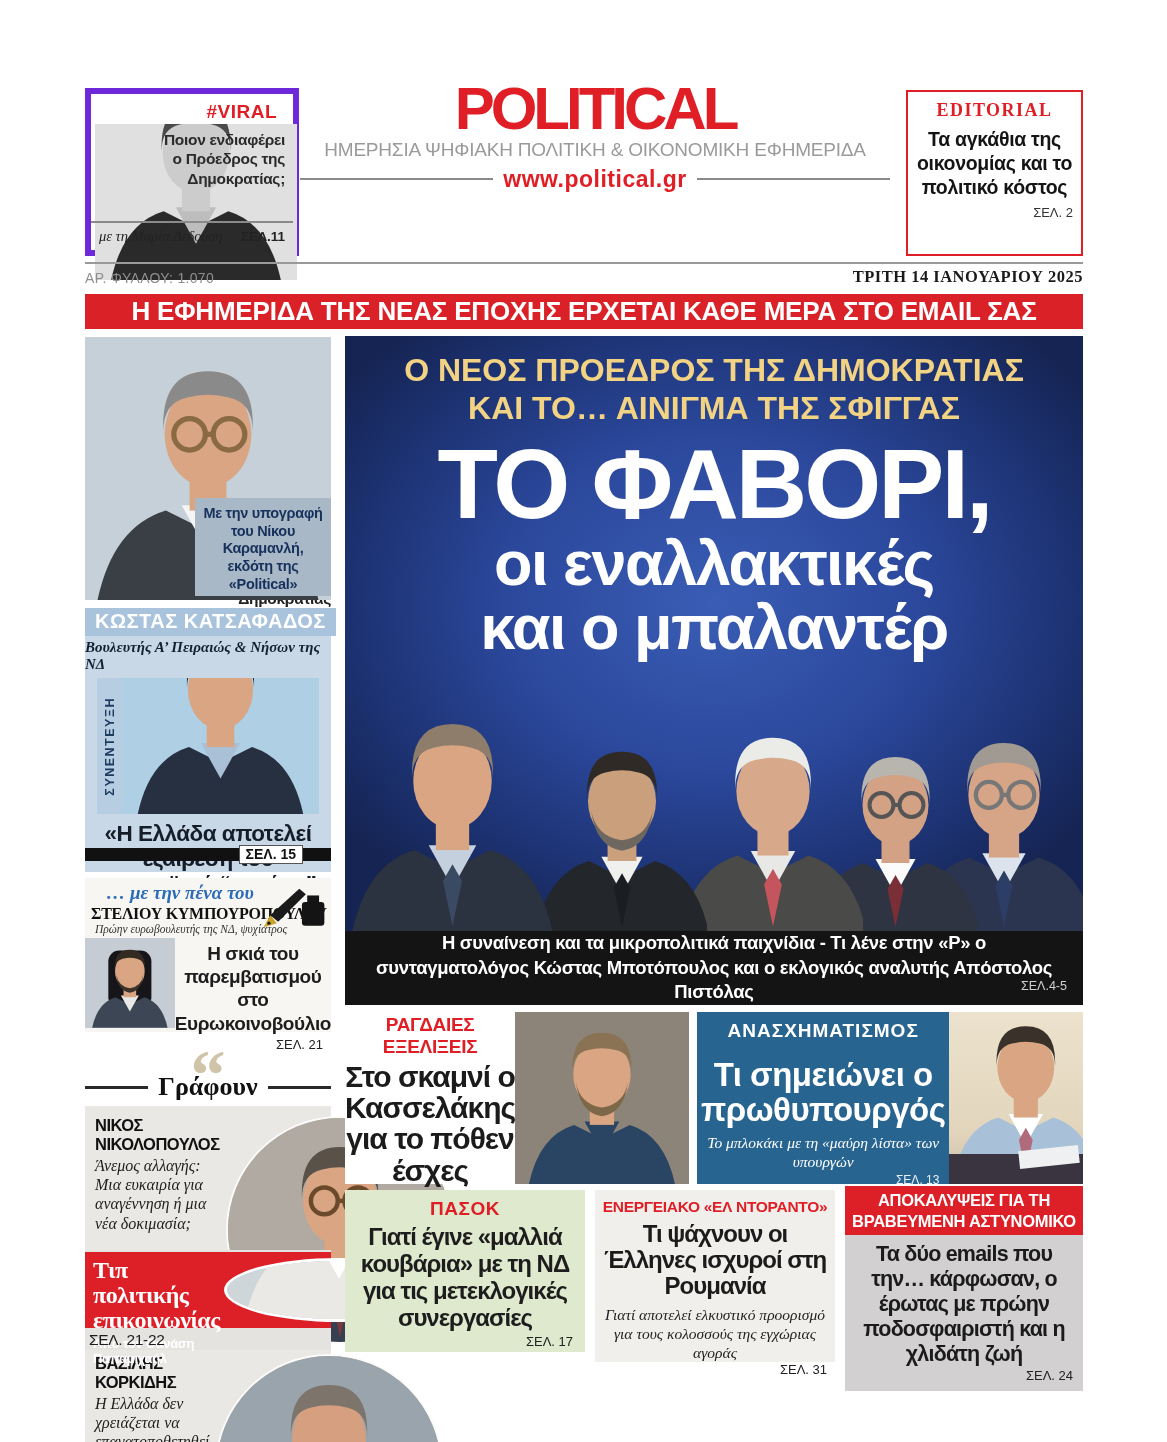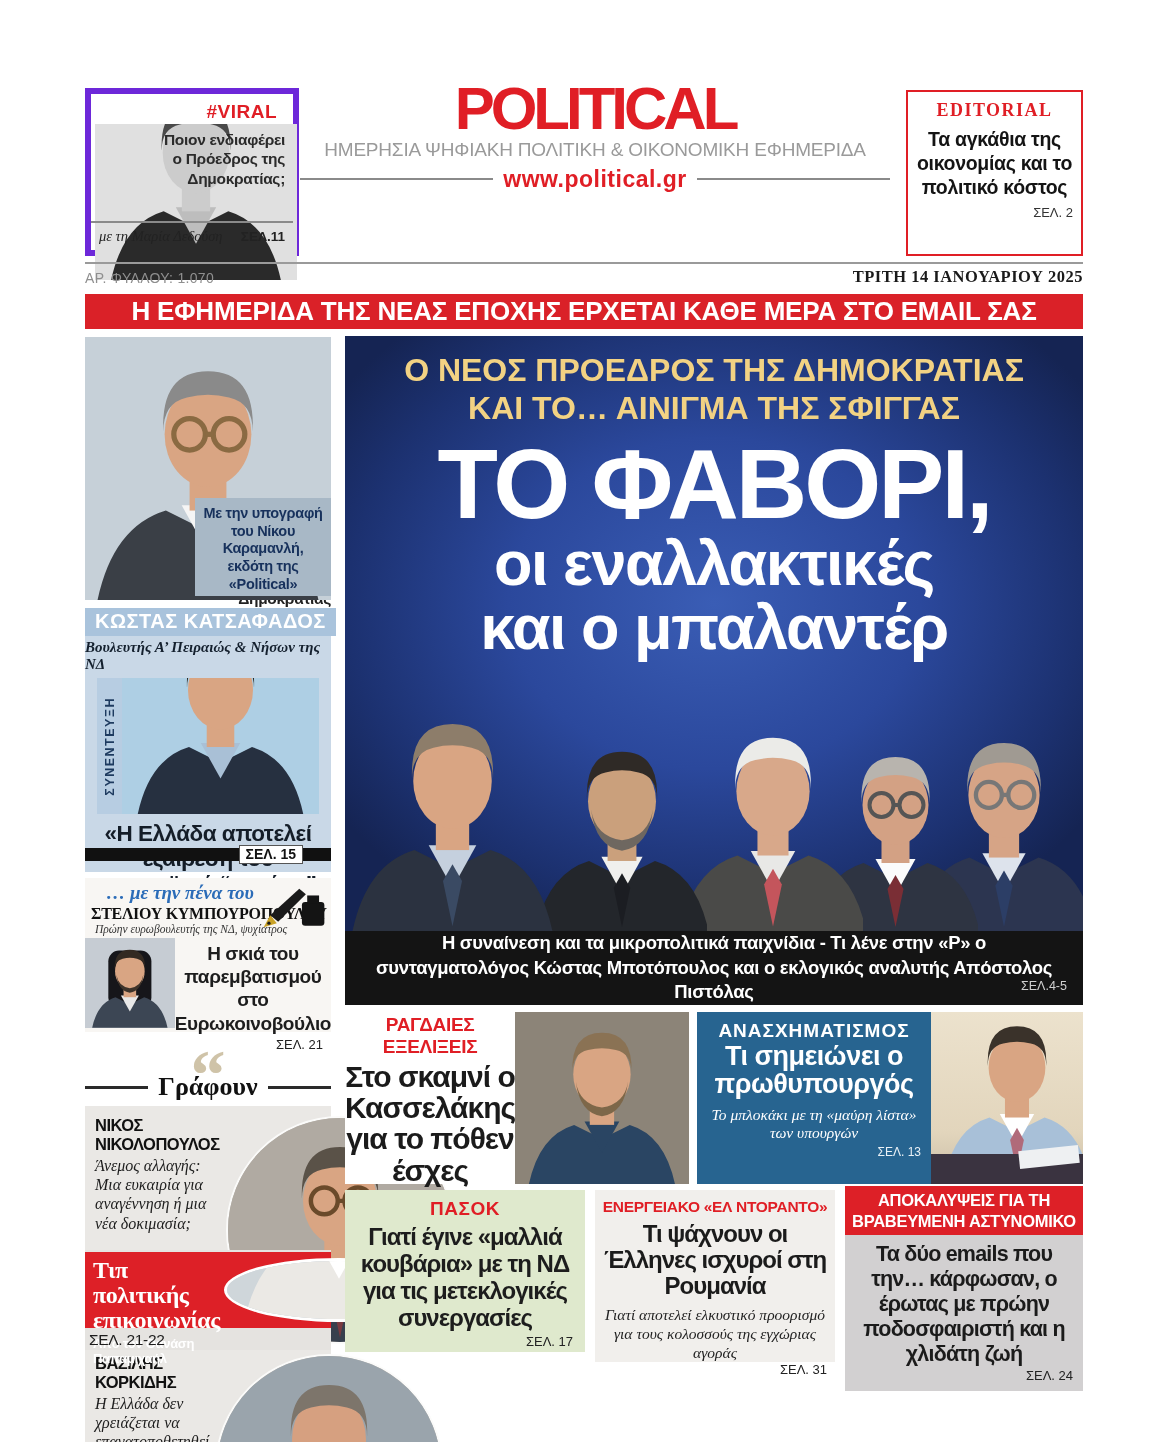--- a/index.html
+++ b/index.html
@@ -107,21 +107,21 @@
   .kass-text { flex:1; text-align:center; padding-top:2px; }
   .kass-kicker { color:#e01e25; font-weight:800; font-size:19px; letter-spacing:-0.3px; }
   .kass-title { color:#1b1b1b; font-weight:800; font-size:30px; line-height:1.04; letter-spacing:-1px; margin-top:3px; }
   .kass-sub { font-family:"Liberation Serif","DejaVu Serif",serif; font-style:italic; font-size:16px; line-height:1.15; color:#222; margin-top:4px; }
   .kass-page { font-size:13px; color:#222; text-align:right; padding-right:10px; margin-top:1px; }
   .kass-photo { width:126px; background:#8c8478; overflow:hidden; }
 
   .resh-box { position:absolute; left:697px; top:1012px; width:386px; height:172px; background:#276490; display:flex; color:#fff; }
   .resh-text { flex:1; text-align:center; padding:8px 4px 0; }
   .resh-kicker { font-weight:800; font-size:19px; letter-spacing:1px; }
-  .resh-title { font-weight:800; font-size:27px; line-height:1.05; letter-spacing:-0.5px; margin-top:0; }
+  .resh-title { font-weight:800; font-size:33px; line-height:1.05; letter-spacing:-0.5px; margin-top:16px; }
   .resh-sub { font-family:"Liberation Serif","DejaVu Serif",serif; font-style:italic; font-size:15.5px; line-height:1.2; margin-top:7px; }
   .resh-page { font-size:12px; text-align:right; padding-right:6px; margin-top:2px; color:#eaf1f6; }
   .resh-photo { width:152px; position:relative; background:linear-gradient(180deg,#ece2cd 0%,#e2d5bc 70%,#c9bda6 100%); overflow:hidden; }
   .resh-desk { position:absolute; left:0; right:0; bottom:0; height:30px; background:#3a3340; }
   .resh-paper { position:absolute; right:4px; bottom:18px; width:60px; height:18px; background:#eef0f2; transform:rotate(-6deg); }
   .resh-person { position:absolute; left:10px; bottom:8px; width:120px; height:120px; }
 
   
   .pasok-box { position:absolute; left:345px; top:1190px; width:240px; height:162px; background:#dfe9cd; text-align:center; padding:8px 8px; }
   .pasok-kicker { color:#e01e25; font-weight:800; font-size:19px; letter-spacing:0.5px; }

